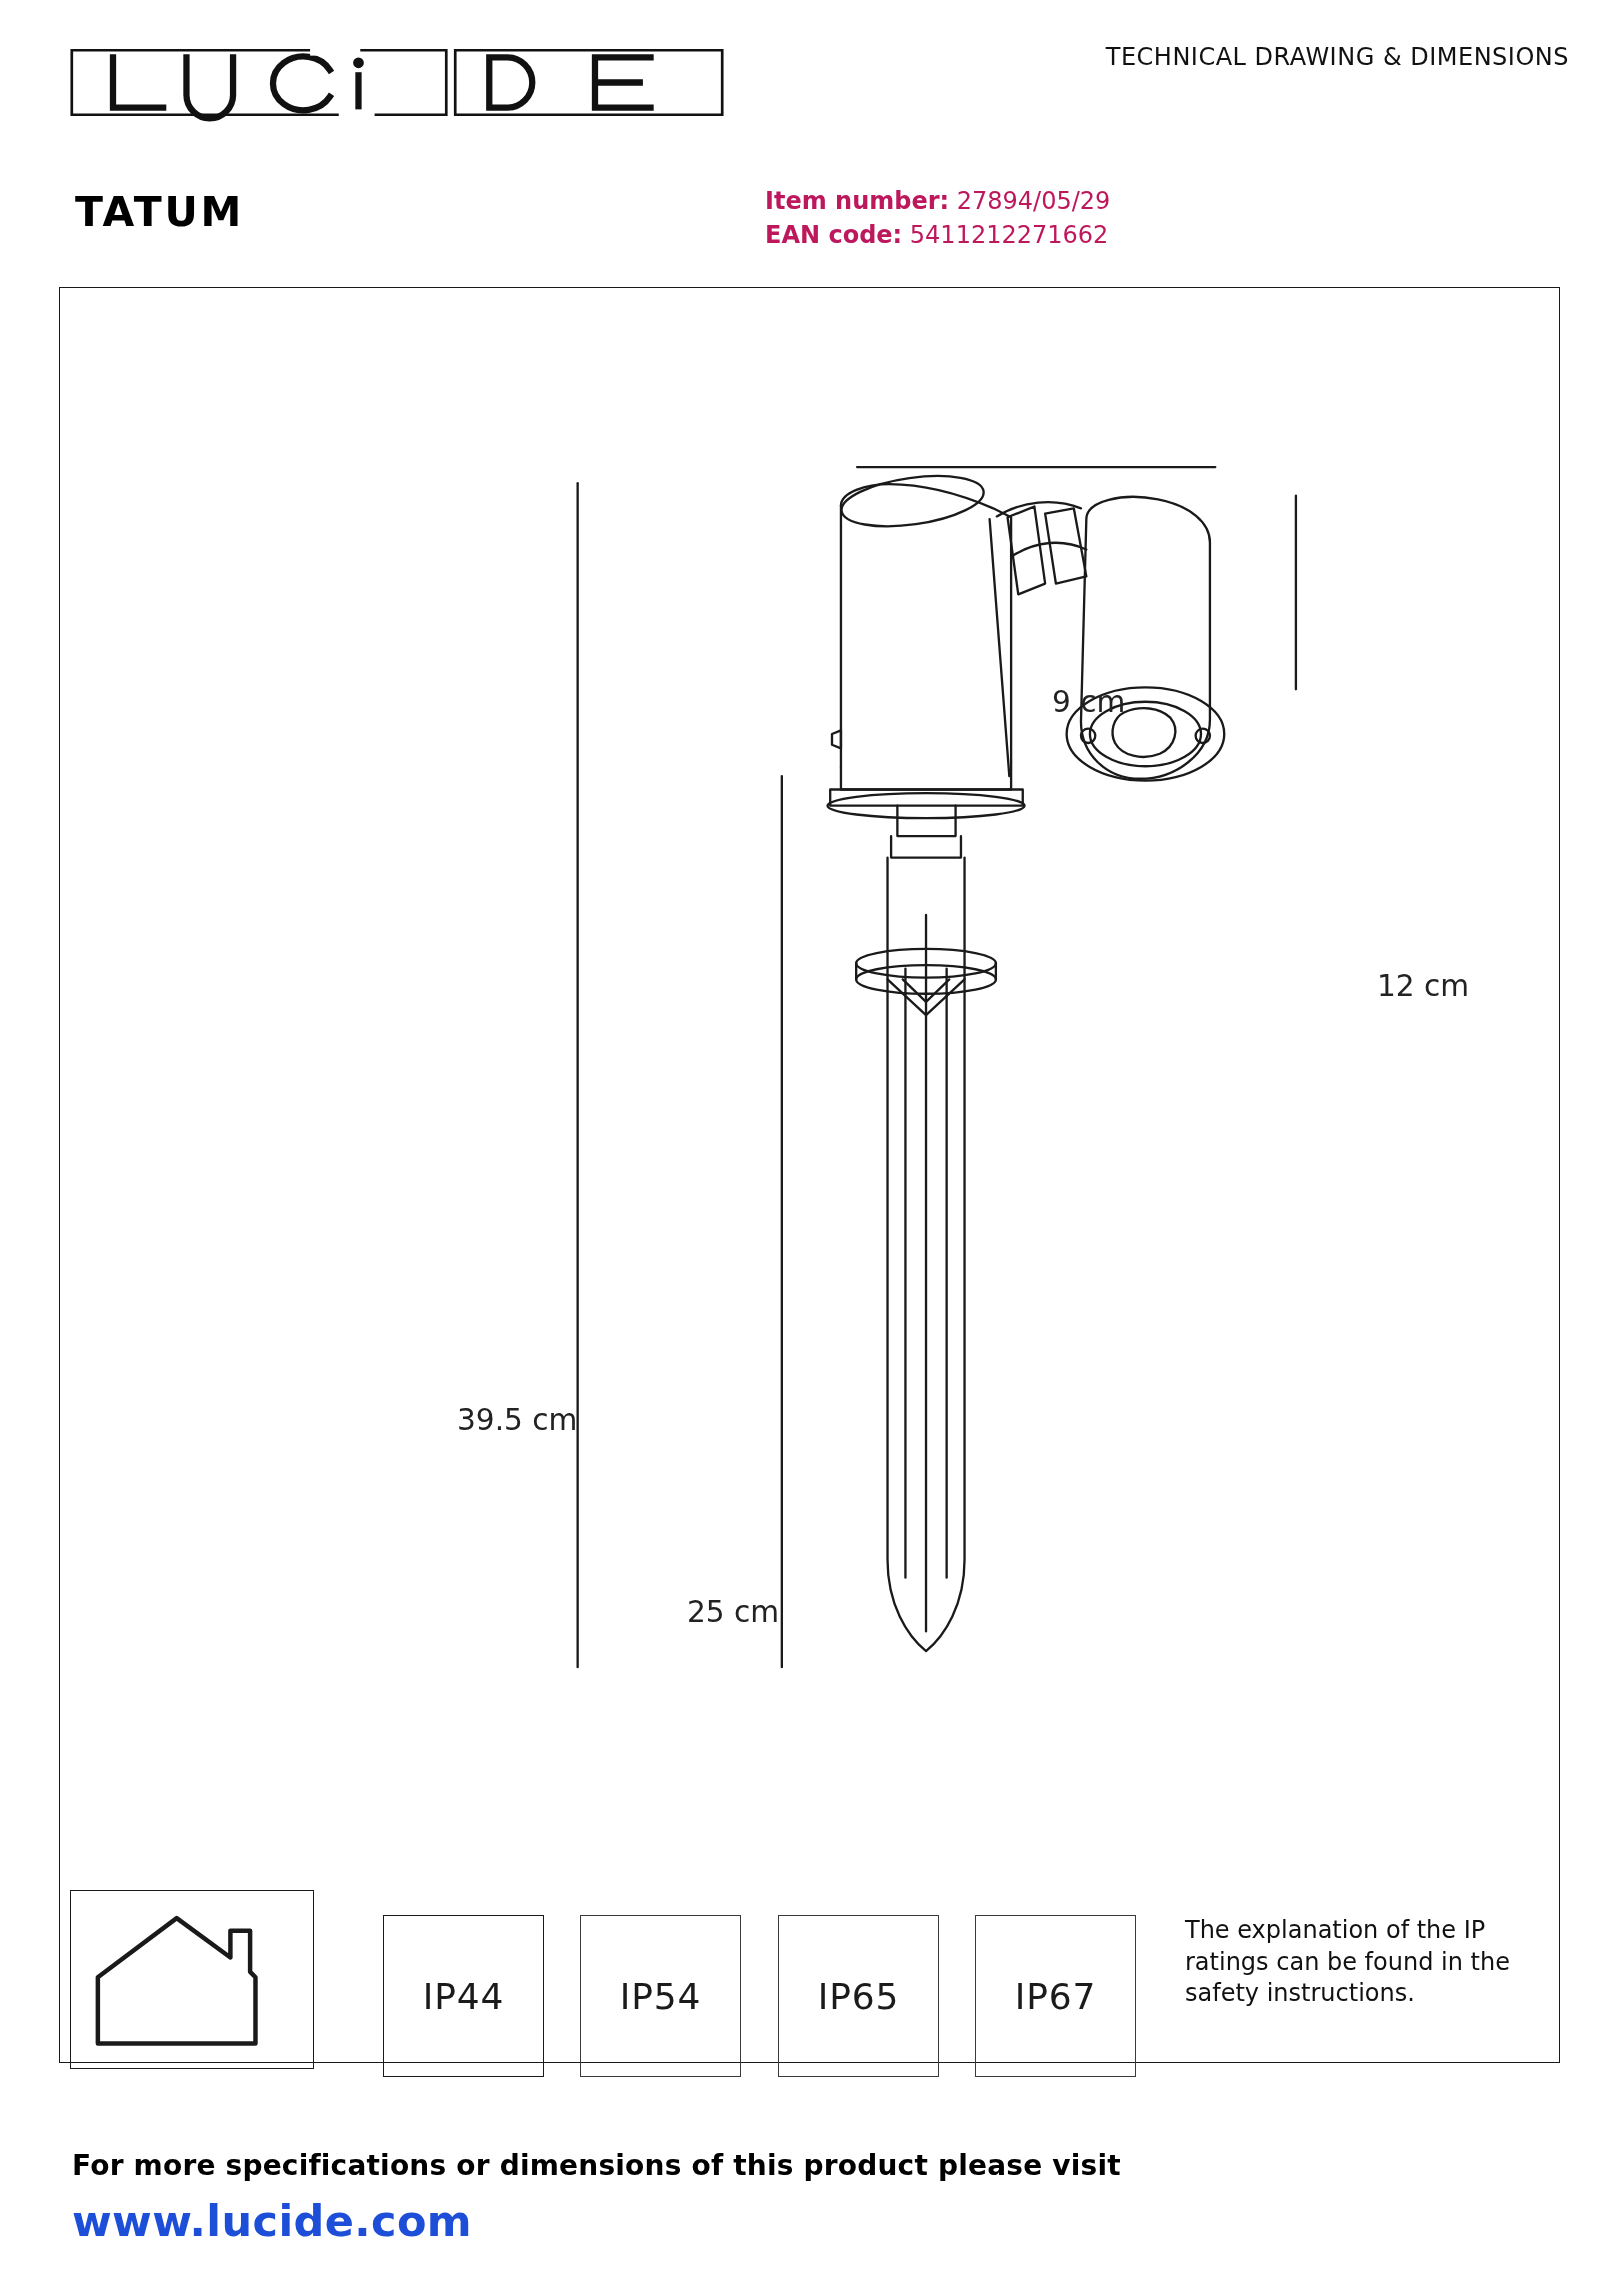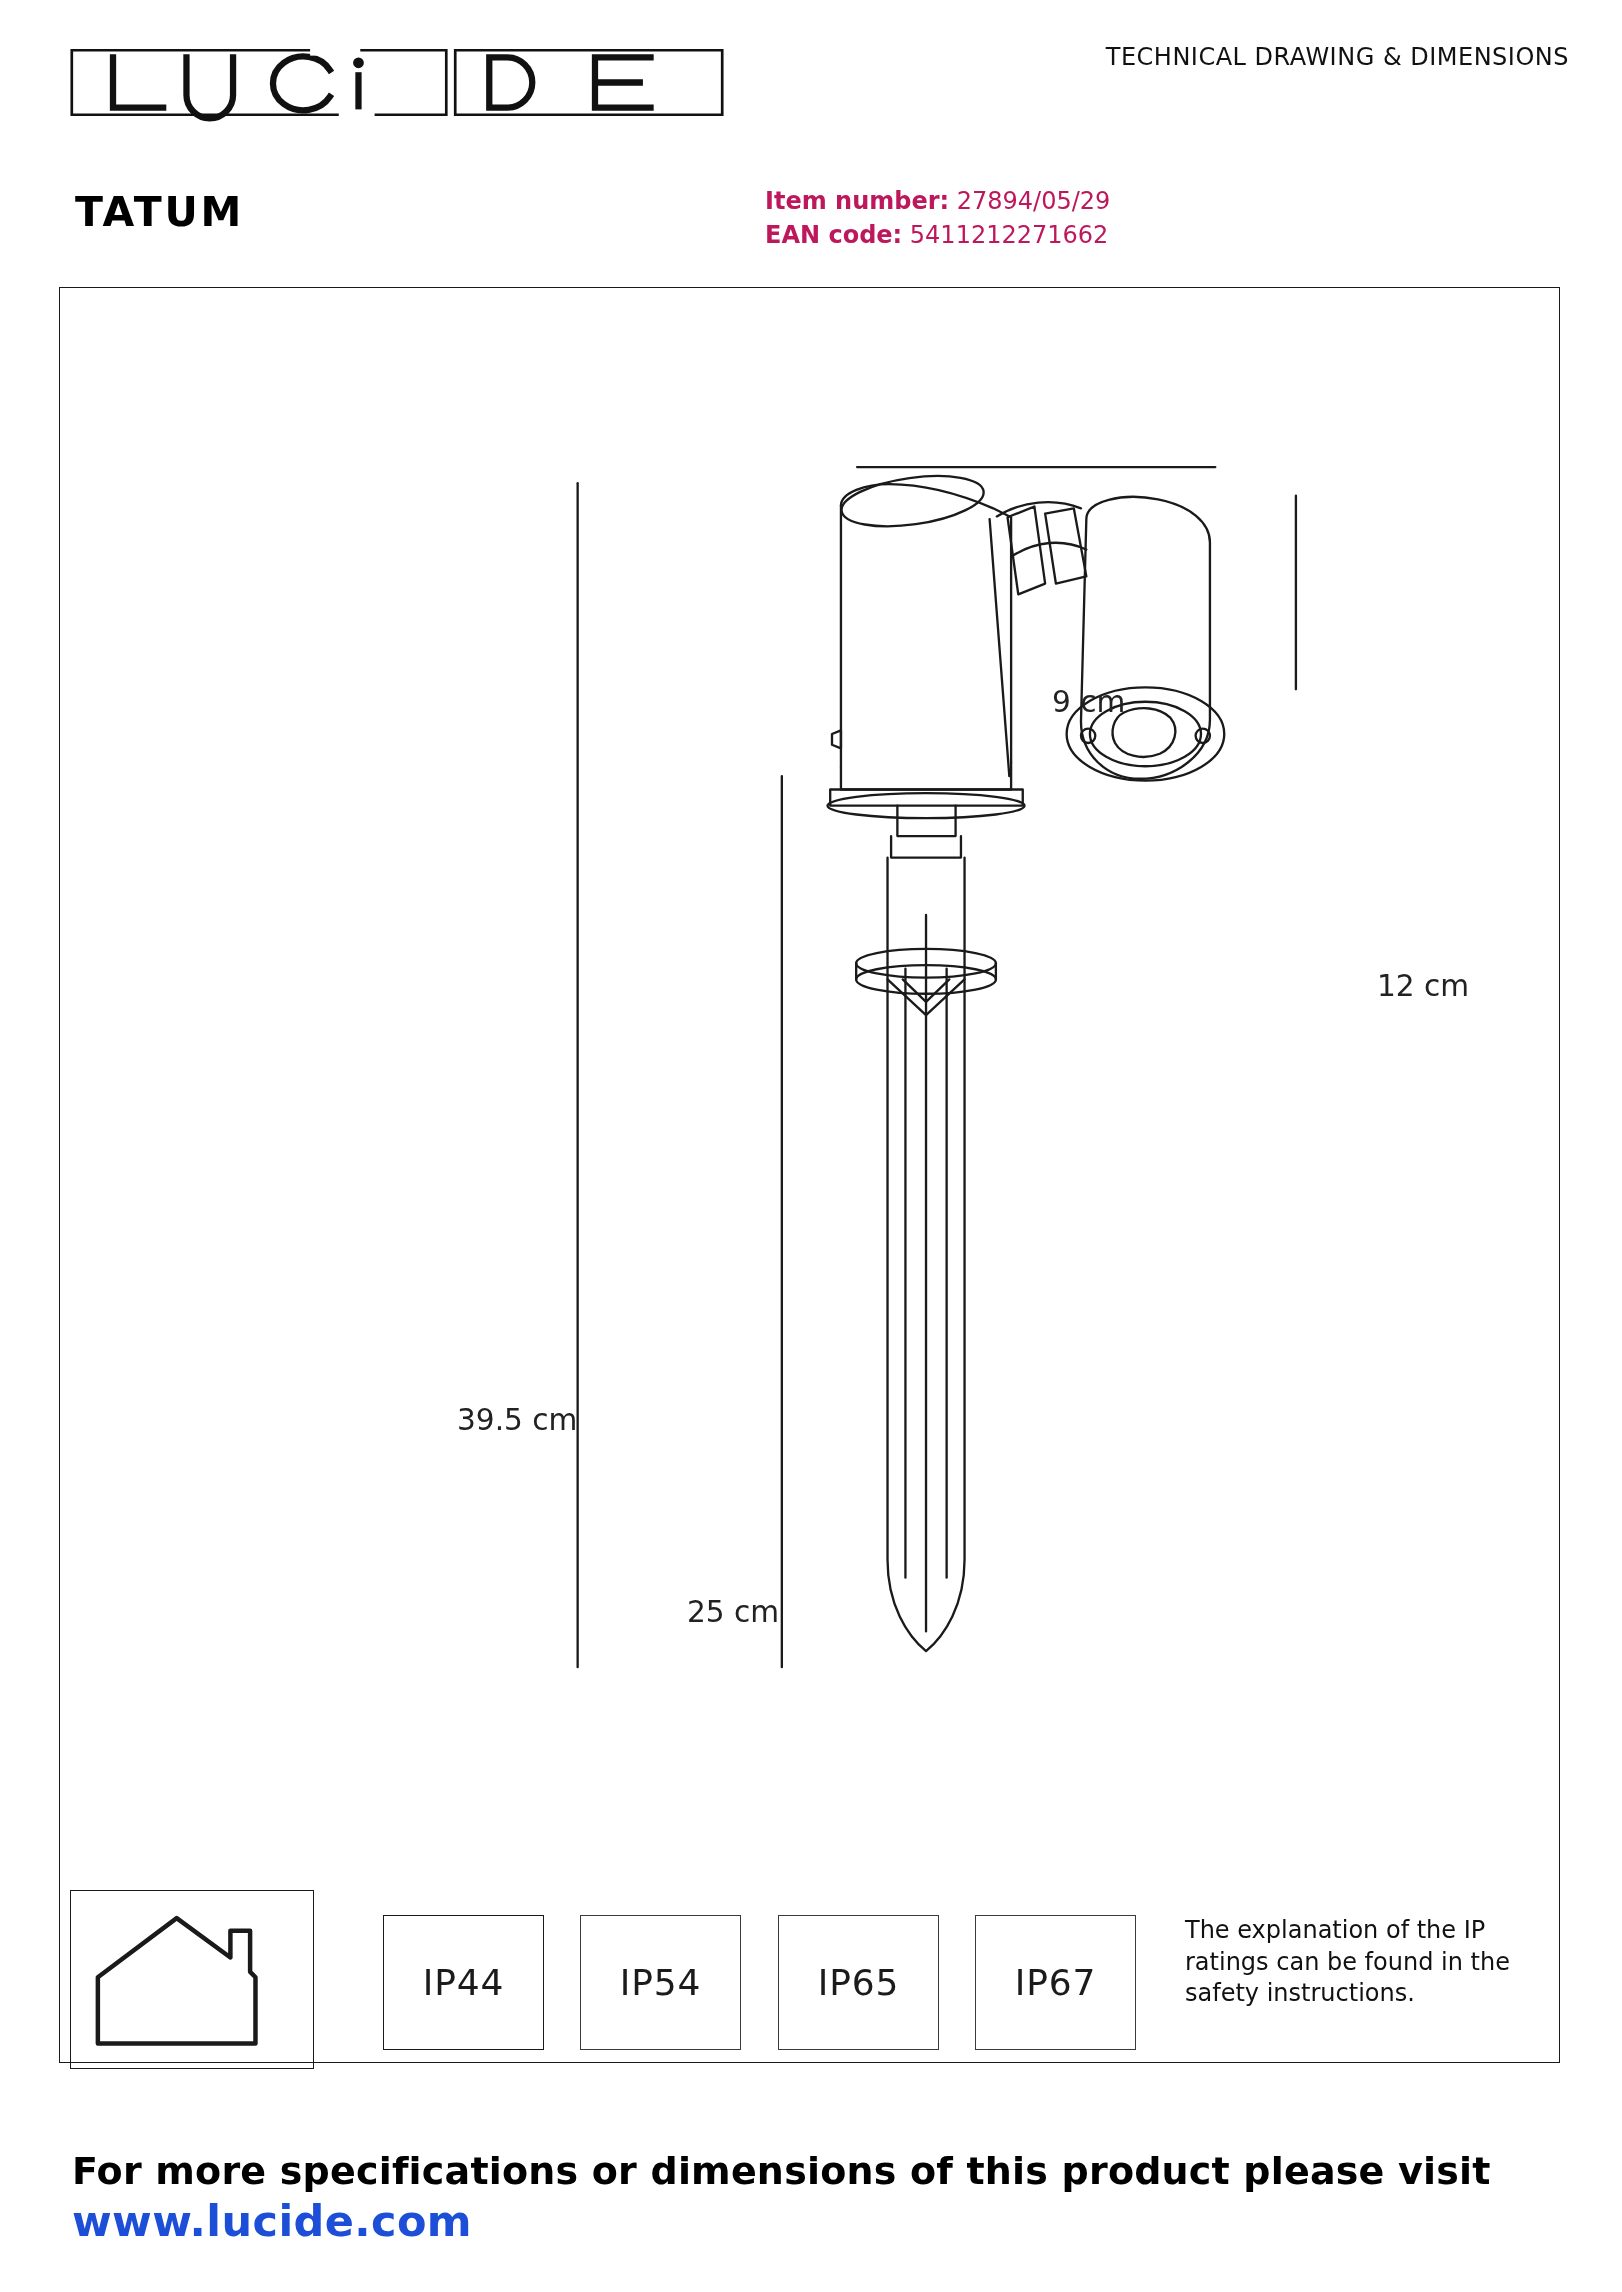--- a/index.html
+++ b/index.html
@@ -113,21 +113,21 @@
   .arrow {
     position: absolute;
     left: 256px;
     top: 64px;
     width: 0; height: 0;
   }
   .ip-badge {
     position: absolute;
     top: 25px;
     width: 161px;
-    height: 135px;
+    height: 162px;
     border: 1.8px solid #3a3a3a;
     box-sizing: border-box;
     display: flex;
     align-items: center;
     justify-content: center;
     font-size: 36px;
     color: #1b1b1b;
     letter-spacing: 0.9px;
   }
   .ip-badge.active { border-color: #1a1a1a; }
@@ -144,21 +144,21 @@
     font-size: 24px;
     line-height: 1.32;
     color: #111;
   }
 
   
   .footer-line1 {
     position: absolute;
     left: 72px;
     top: 2149px;
-    font-size: 38px;
+    font-size: 28px;
     font-weight: bold;
     letter-spacing: 0.2px;
     color: #000;
   }
   .footer-line2 {
     position: absolute;
     left: 72px;
     top: 2196px;
     font-size: 43px;
     font-weight: bold;

